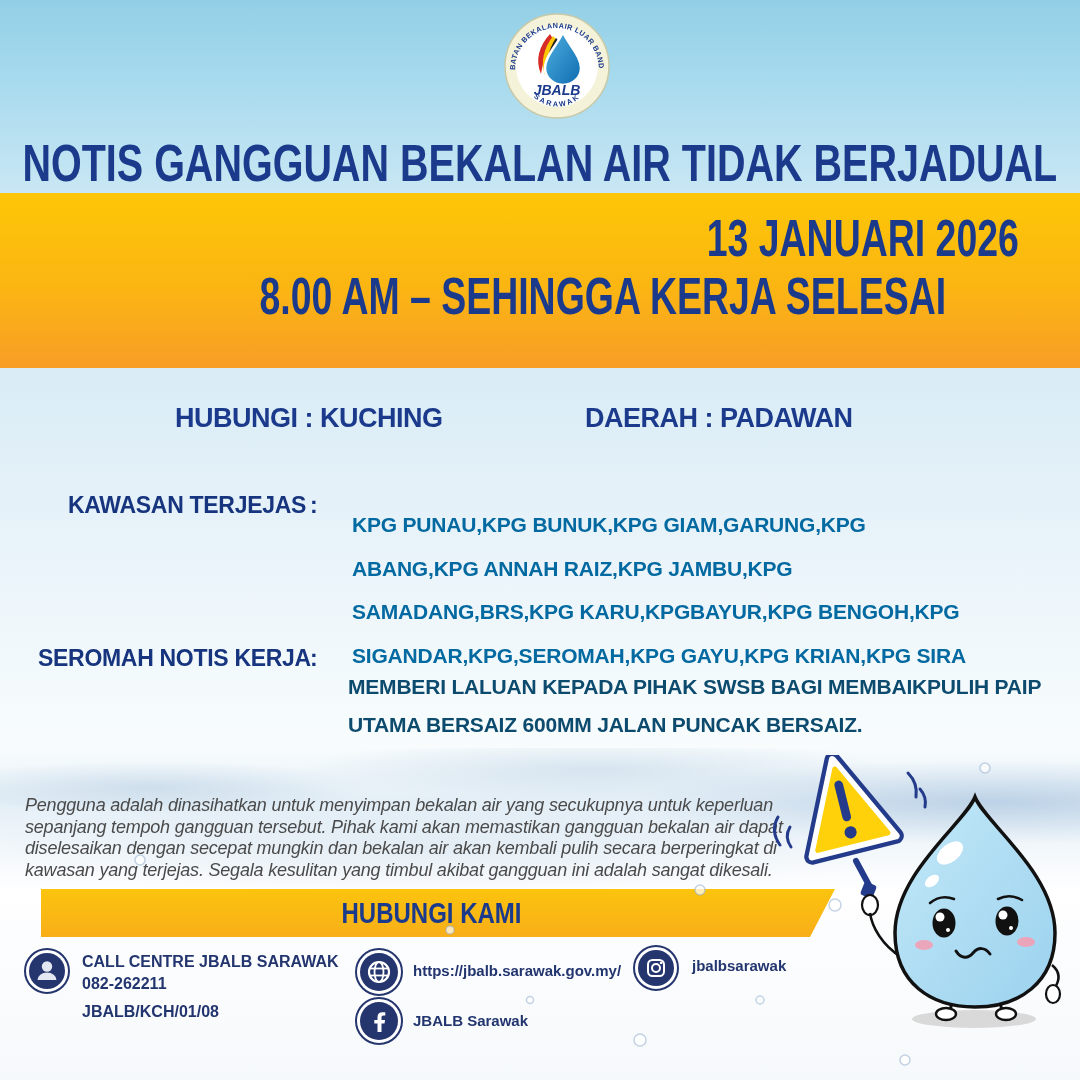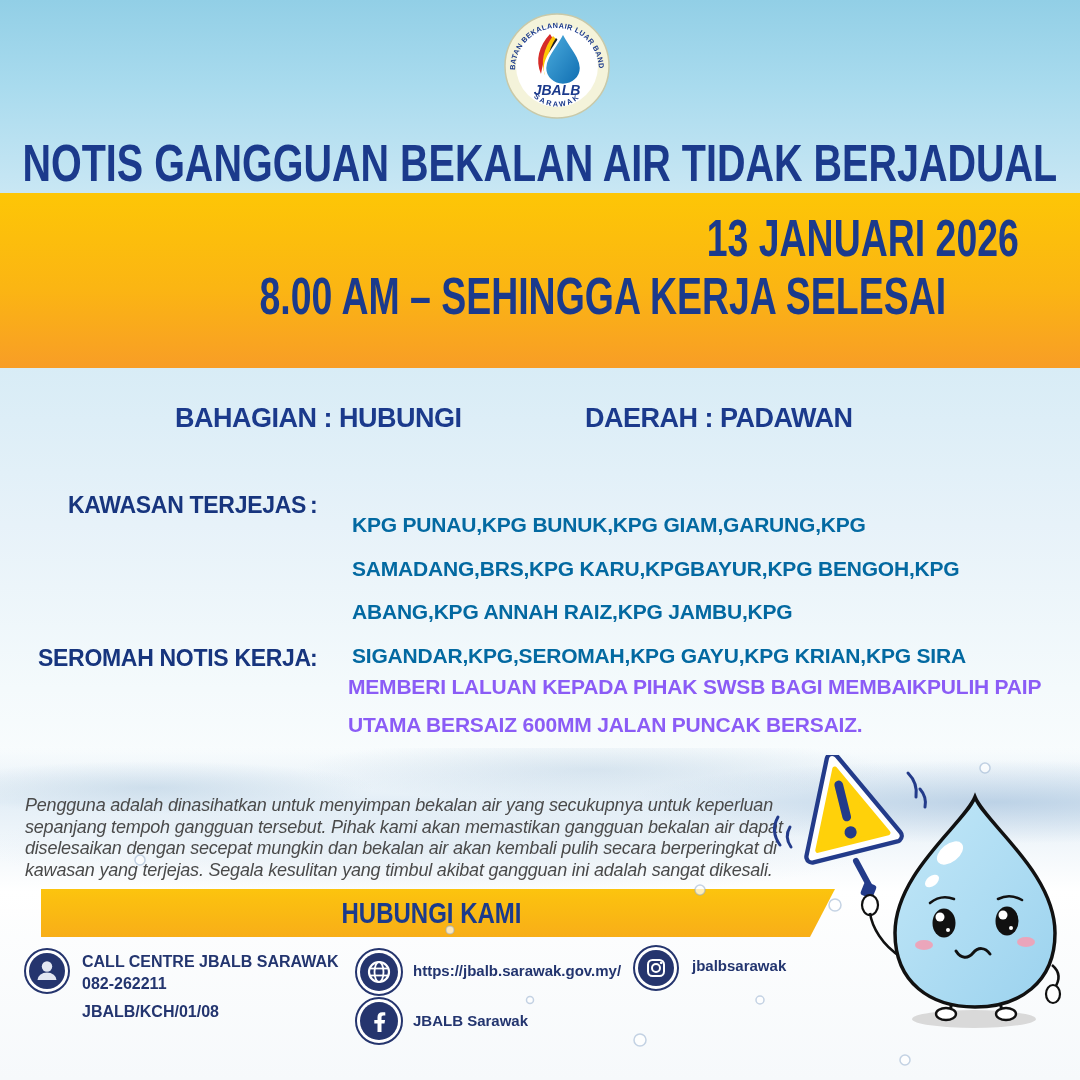--- a/index.html
+++ b/index.html
@@ -28,21 +28,21 @@
   #daerah{left:585px;top:403px;}
   .field-label{position:absolute;font-size:23px;font-weight:bold;color:#17357e;letter-spacing:-.3px;white-space:nowrap;}
   .field-colon{position:absolute;font-size:23px;font-weight:bold;color:#17357e;}
   #kawasan-label{left:38px;top:492px;margin-left:30px;}
   #kawasan-colon{left:310px;top:492px;}
   #huraian-label{left:38px;top:645px;}
   #huraian-colon{left:310px;top:645px;}
   .kawasan-list{position:absolute;left:352px;top:503px;width:620px;
     font-size:21px;line-height:43.5px;font-weight:bold;color:#0369a1;letter-spacing:-.2px;white-space:nowrap;}
   .huraian-text{position:absolute;left:348px;top:668px;width:640px;
-    font-size:21px;line-height:38px;font-weight:bold;color:#8b5cf6;letter-spacing:-.2px;white-space:nowrap;}
+    font-size:21px;line-height:38px;font-weight:bold;color:#0c4a6e;letter-spacing:-.2px;white-space:nowrap;}
   
   .splash{position:absolute;left:0;top:748px;width:1080px;height:180px;pointer-events:none;
     background:
       radial-gradient(ellipse 320px 38px at 14% 22%,rgba(160,190,215,.38),transparent 70%),
       radial-gradient(ellipse 420px 46px at 55% 12%,rgba(160,190,215,.32),transparent 70%),
       radial-gradient(ellipse 520px 60px at 92% 30%,rgba(140,175,210,.45),transparent 70%),
       radial-gradient(ellipse 600px 70px at 40% 55%,rgba(200,218,232,.35),transparent 75%),
       linear-gradient(180deg,rgba(235,244,250,0) 0%,rgba(222,235,245,.8) 30%,rgba(255,255,255,.95) 80%,rgba(255,255,255,0) 100%);}
   .advisory{position:absolute;left:25px;top:795px;width:800px;
     font-size:18px;line-height:21.6px;font-style:italic;font-weight:500;color:#4a4a4a;letter-spacing:-.2px;white-space:nowrap;}
@@ -111,29 +111,29 @@
     <div class="main-title">NOTIS GANGGUAN BEKALAN AIR TIDAK BERJADUAL</div>
   </div>
 
   <div class="date-banner">
     <div class="date-line">13 JANUARI 2026</div>
     <div class="date-line">8.00 AM – SEHINGGA KERJA SELESAI</div>
   </div>
 
   <div class="content"></div>
 
-  <div class="region" id="bahagian">BAHAGIAN : HUBUNGI</div>
+  <div class="region" id="bahagian">HUBUNGI : KUCHING</div>
   <div class="region" id="daerah">DAERAH : PADAWAN</div>
 
   <div class="field-label" id="kawasan-label">KAWASAN TERJEJAS</div>
   <div class="field-colon" id="kawasan-colon">:</div>
   <div class="kawasan-list">
     <div>KPG PUNAU,KPG BUNUK,KPG GIAM,GARUNG,KPG</div>
+    <div>ABANG,KPG ANNAH RAIZ,KPG JAMBU,KPG</div>
     <div>SAMADANG,BRS,KPG KARU,KPGBAYUR,KPG BENGOH,KPG</div>
-    <div>ABANG,KPG ANNAH RAIZ,KPG JAMBU,KPG</div>
     <div>SIGANDAR,KPG,SEROMAH,KPG GAYU,KPG KRIAN,KPG SIRA</div>
   </div>
 
   <div class="field-label" id="huraian-label">SEROMAH NOTIS KERJA</div>
   <div class="field-colon" id="huraian-colon">:</div>
   <div class="huraian-text">
     <div>MEMBERI LALUAN KEPADA PIHAK SWSB BAGI MEMBAIKPULIH PAIP</div>
     <div>UTAMA BERSAIZ 600MM JALAN PUNCAK BERSAIZ.</div>
   </div>
 

